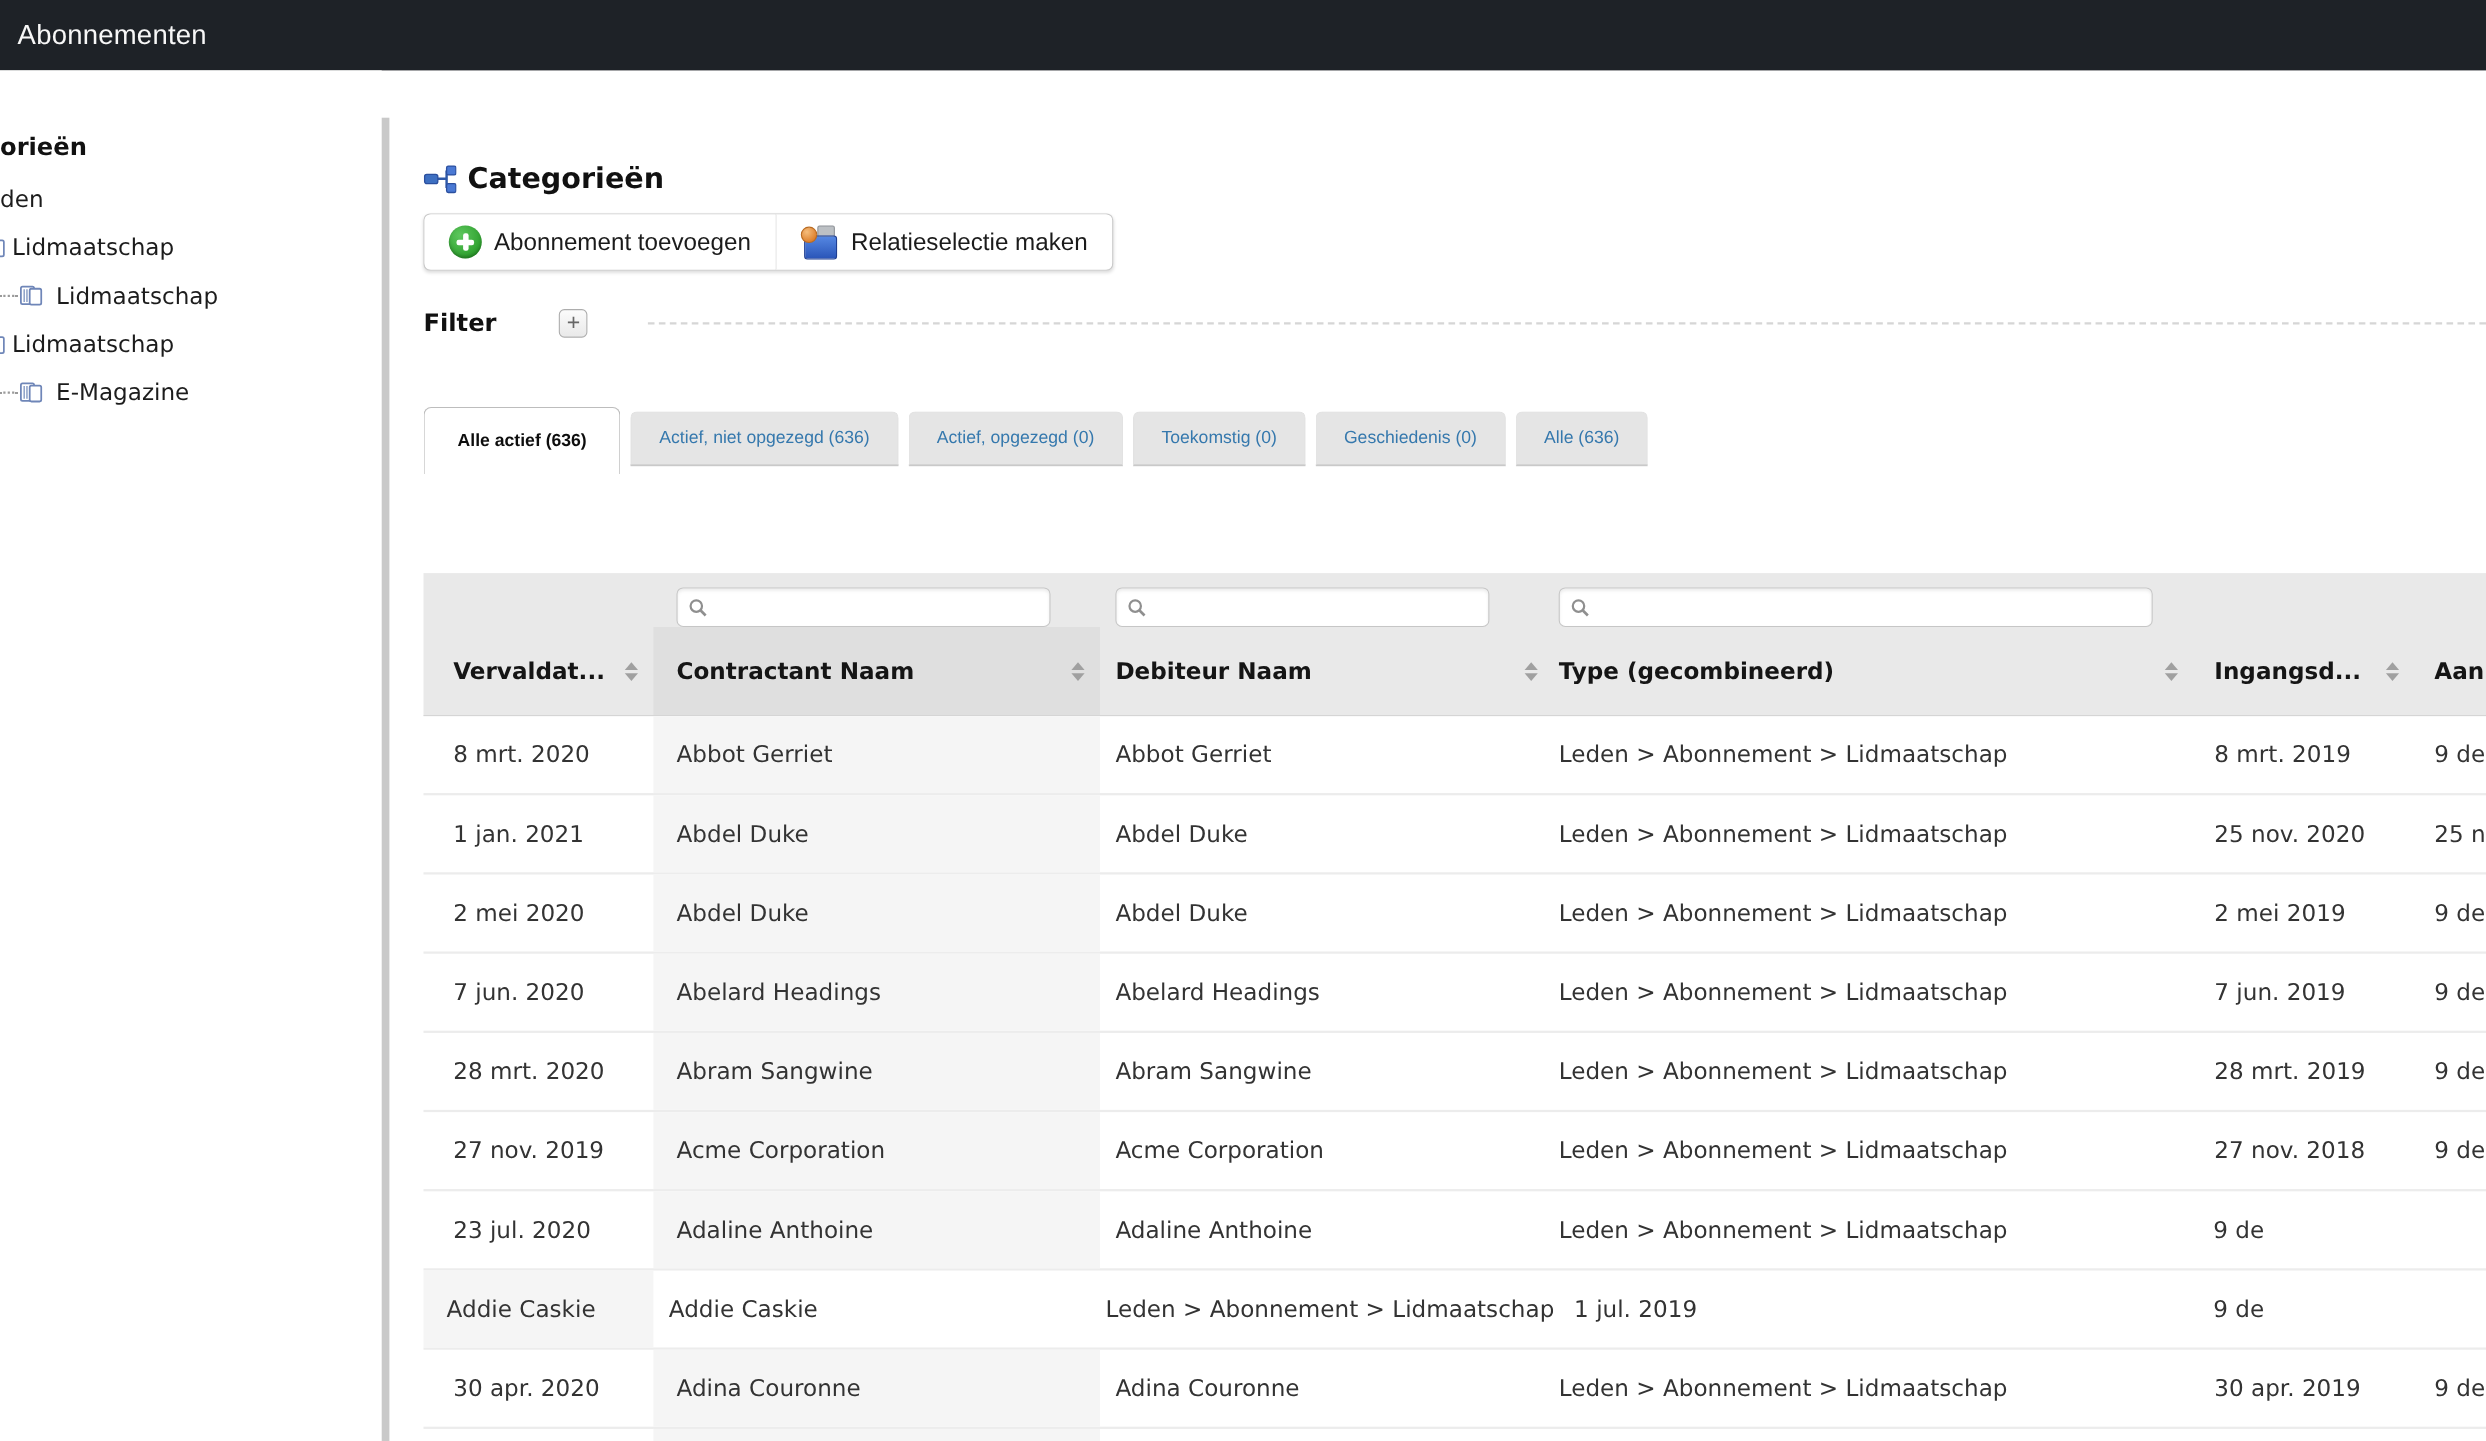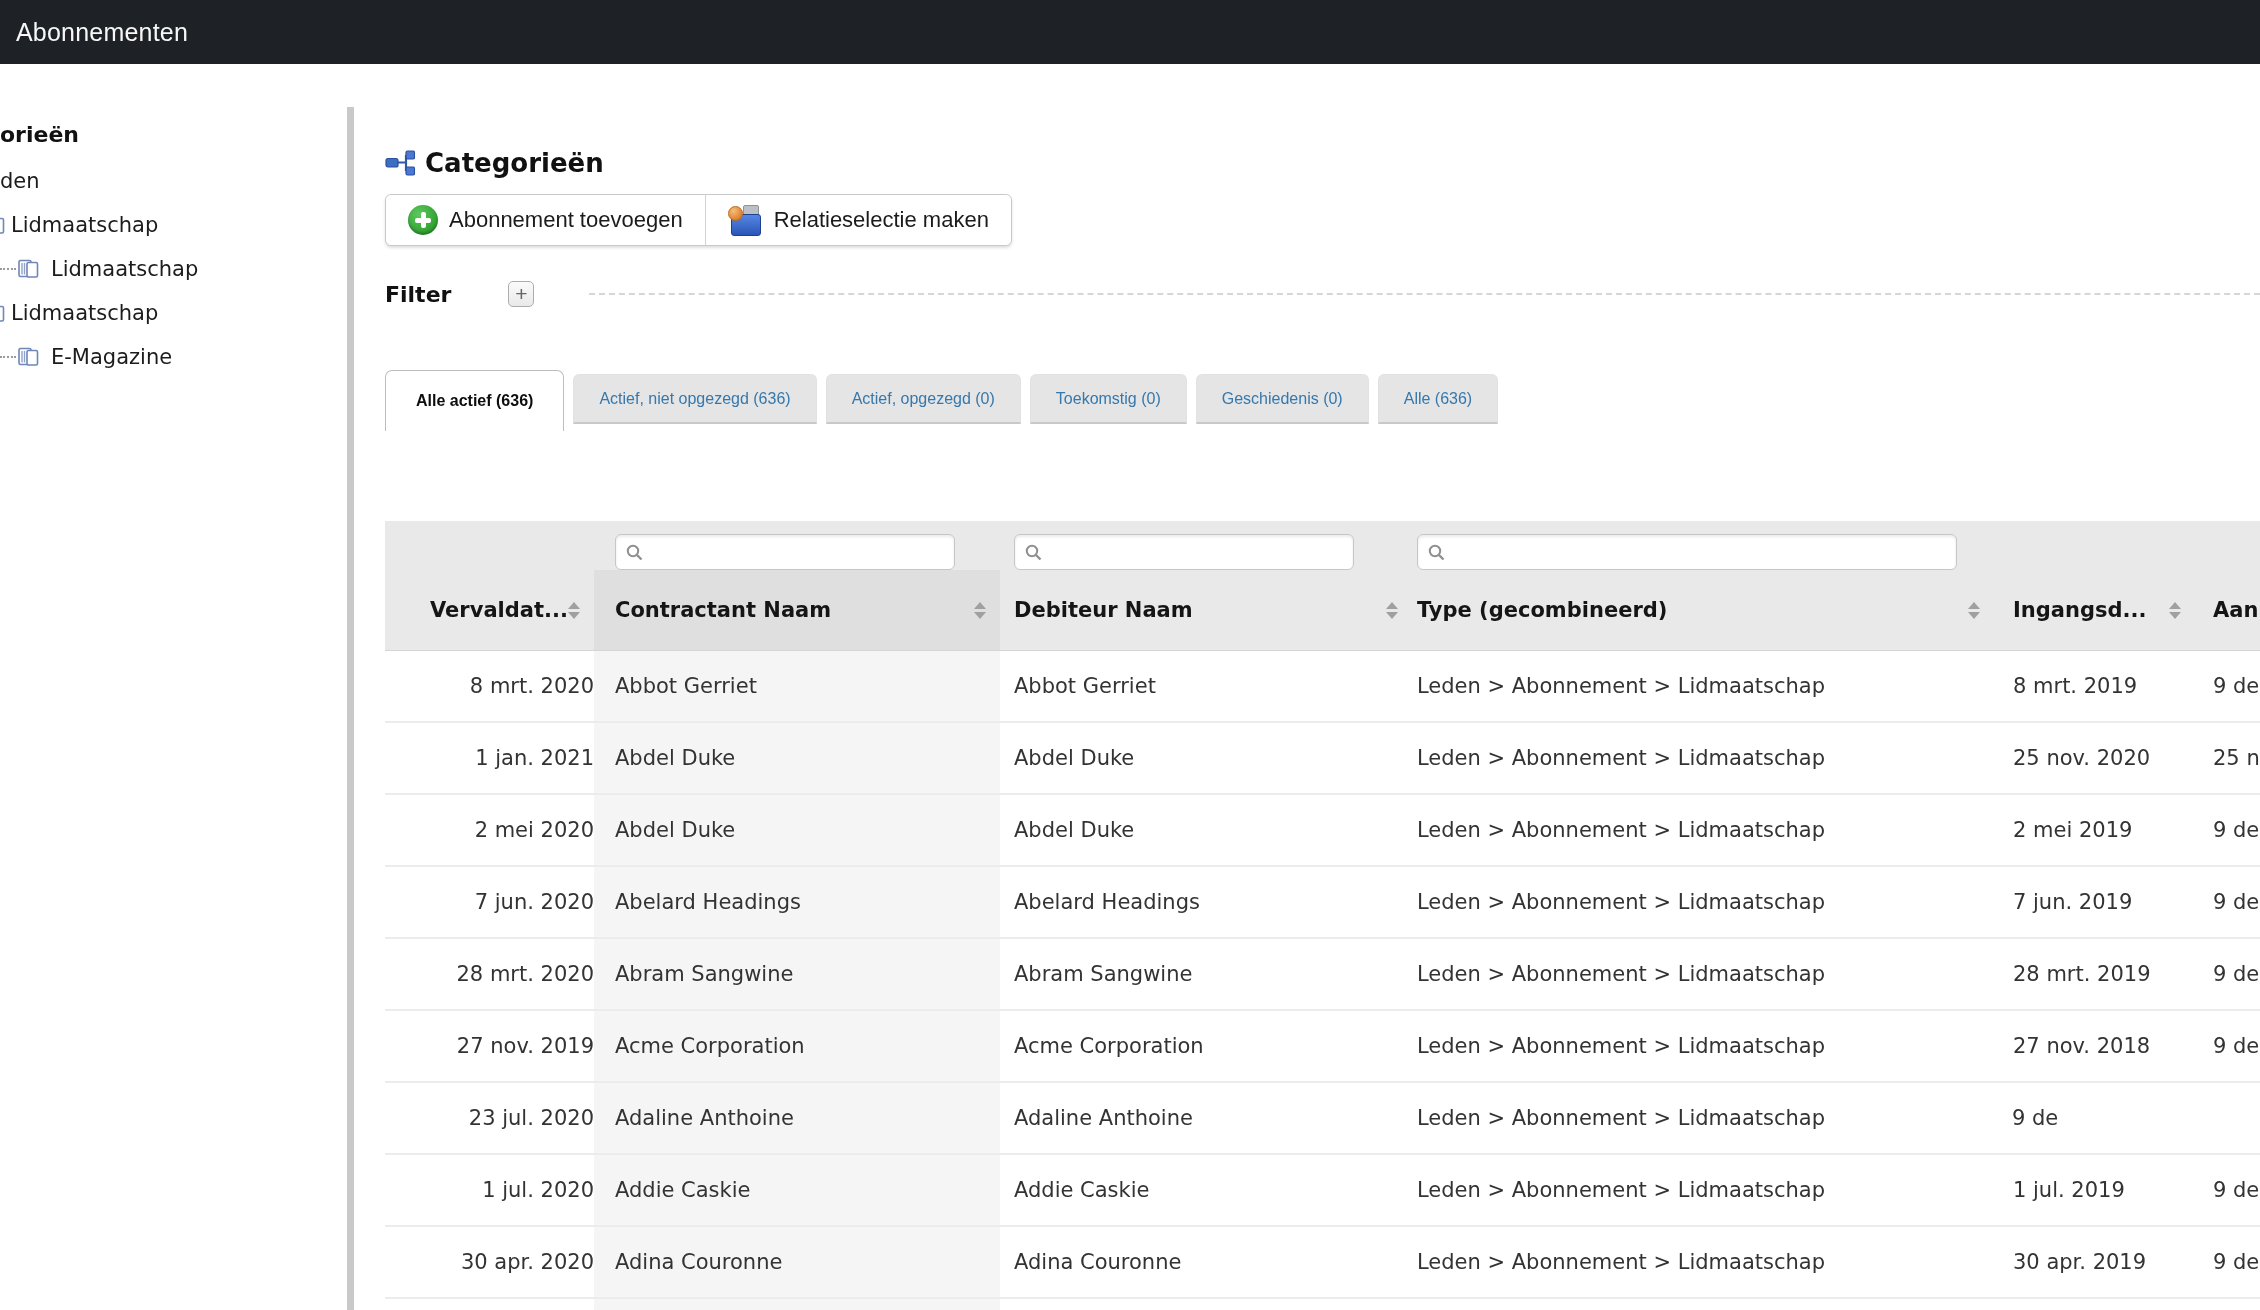--- a/index.html
+++ b/index.html
@@ -92,21 +92,21 @@
   .hcell.sorted{background:#dfdfdf;}
   .sort{margin-left:auto;margin-right:14px;display:flex;flex-direction:column;align-items:center;flex:none;}
   .sort i{display:block;width:0;height:0;border-left:6px solid transparent;border-right:6px solid transparent;}
   .sort .up{border-bottom:7px solid #a0a0a0;margin-bottom:3px;}
   .sort .dn{border-top:7px solid #a0a0a0;}
   .tbody .trow{height:70px;cursor:pointer;}
   .tbody .trow + .trow{border-top:2px solid #ececec;}
   .tcell{display:flex;align-items:center;font-size:21px;color:#333;white-space:nowrap;overflow:hidden;box-sizing:border-box;}
   .tcell.colsorted{background:#f5f5f5;}
   
-  .c1{padding-left:45px;justify-content:flex-end;} .c2{padding-left:21px;} .c3{padding-left:14px;}
+  .c1{padding-left:27px;} .c2{padding-left:21px;} .c3{padding-left:14px;}
   .c4{padding-left:5px;}  .c5{padding-left:19px;} .c6{padding-left:18px;}
 </style>
 </head>
 <body>
 
 <div class="topbar">
   <div class="topbar-title">Abonnementen</div>
 </div>
 
 <div class="sidebar">
@@ -350,21 +350,20 @@
 
       <div class="grid trow">
         <div class="tcell c1">23 jul. 2020</div>
         <div class="tcell colsorted c2">Adaline Anthoine</div>
         <div class="tcell c3">Adaline Anthoine</div>
         <div class="tcell c4">Leden &gt; Abonnement &gt; Lidmaatschap</div>
         <div class="tcell c6">9 de</div>
       </div>
 
       <div class="grid trow">
-        <div class="tcell c1">1 jul. 2020</div>
         <div class="tcell colsorted c2">Addie Caskie</div>
         <div class="tcell c3">Addie Caskie</div>
         <div class="tcell c4">Leden &gt; Abonnement &gt; Lidmaatschap</div>
         <div class="tcell c5">1 jul. 2019</div>
         <div class="tcell c6">9 de</div>
       </div>
 
       <div class="grid trow">
         <div class="tcell c1">30 apr. 2020</div>
         <div class="tcell colsorted c2">Adina Couronne</div>

